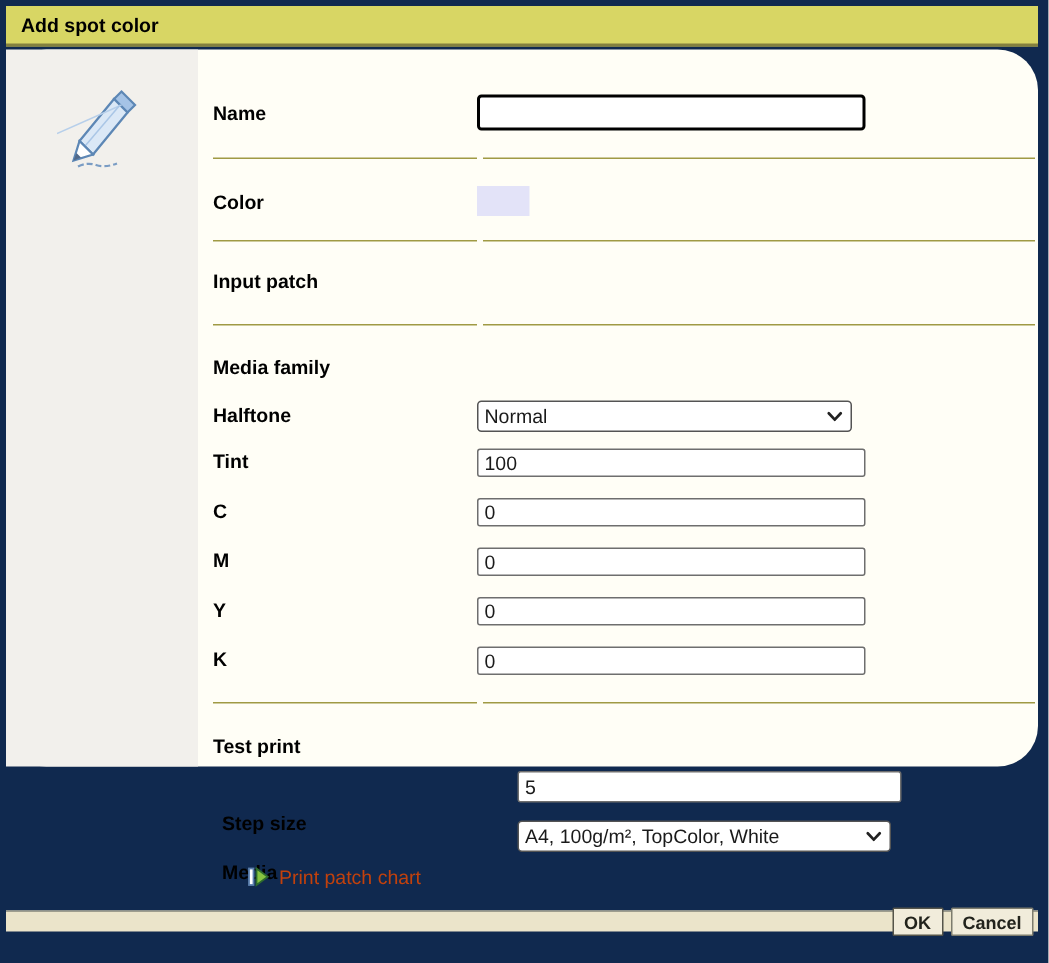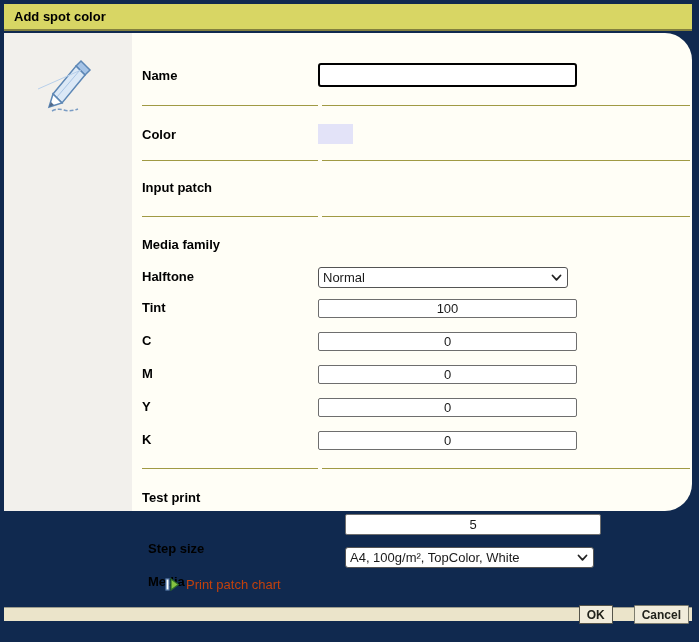--- a/index.html
+++ b/index.html
@@ -50,21 +50,21 @@
   .sep-l { left: 10px; width: 176px; }
   .sep-r { left: 190px; right: 2px; }
 
   .txt {
     position: absolute; left: 186px;
     width: 259px; height: 19px;
     border: 1px solid #6e6e6e; border-radius: 2px;
     background: #fff;
     font-family: "Liberation Sans", sans-serif;
     font-size: 13px; color: #1a1a1a;
-    padding: 0 4px; outline: none; text-align: center;
+    padding: 0 4px; outline: none;
   }
   .txt.focused {
     top: 30px; height: 24px; width: 259px;
     border: 2px solid #000; border-radius: 3px;
   }
 
   .selwrap {
     position: absolute; left: 186px; width: 250px; height: 21px;
   }
   .selwrap select {
@@ -92,21 +92,21 @@
   }
   .patch-link .link-text {
     font-size: 13px; color: #c2410c;
   }
 
   .footer {
     position: absolute; left: 4px; top: 607px; right: 7px; height: 14px;
     background: #ebe4ca;
     border-top: 1px solid #9e9d8e;
     display: flex; align-items: center; justify-content: flex-end;
-    gap: 21px; padding-right: 3px;
+    gap: 5px; padding-right: 3px;
   }
   .btn {
     height: 19px;
     padding: 0 7px;
     background: #f1ecdb;
     border: 1px solid #7d7c6e;
     border-radius: 1px;
     font-family: "Liberation Sans", sans-serif;
     font-size: 12px; font-weight: bold; color: #22231c;
     line-height: 16px;

